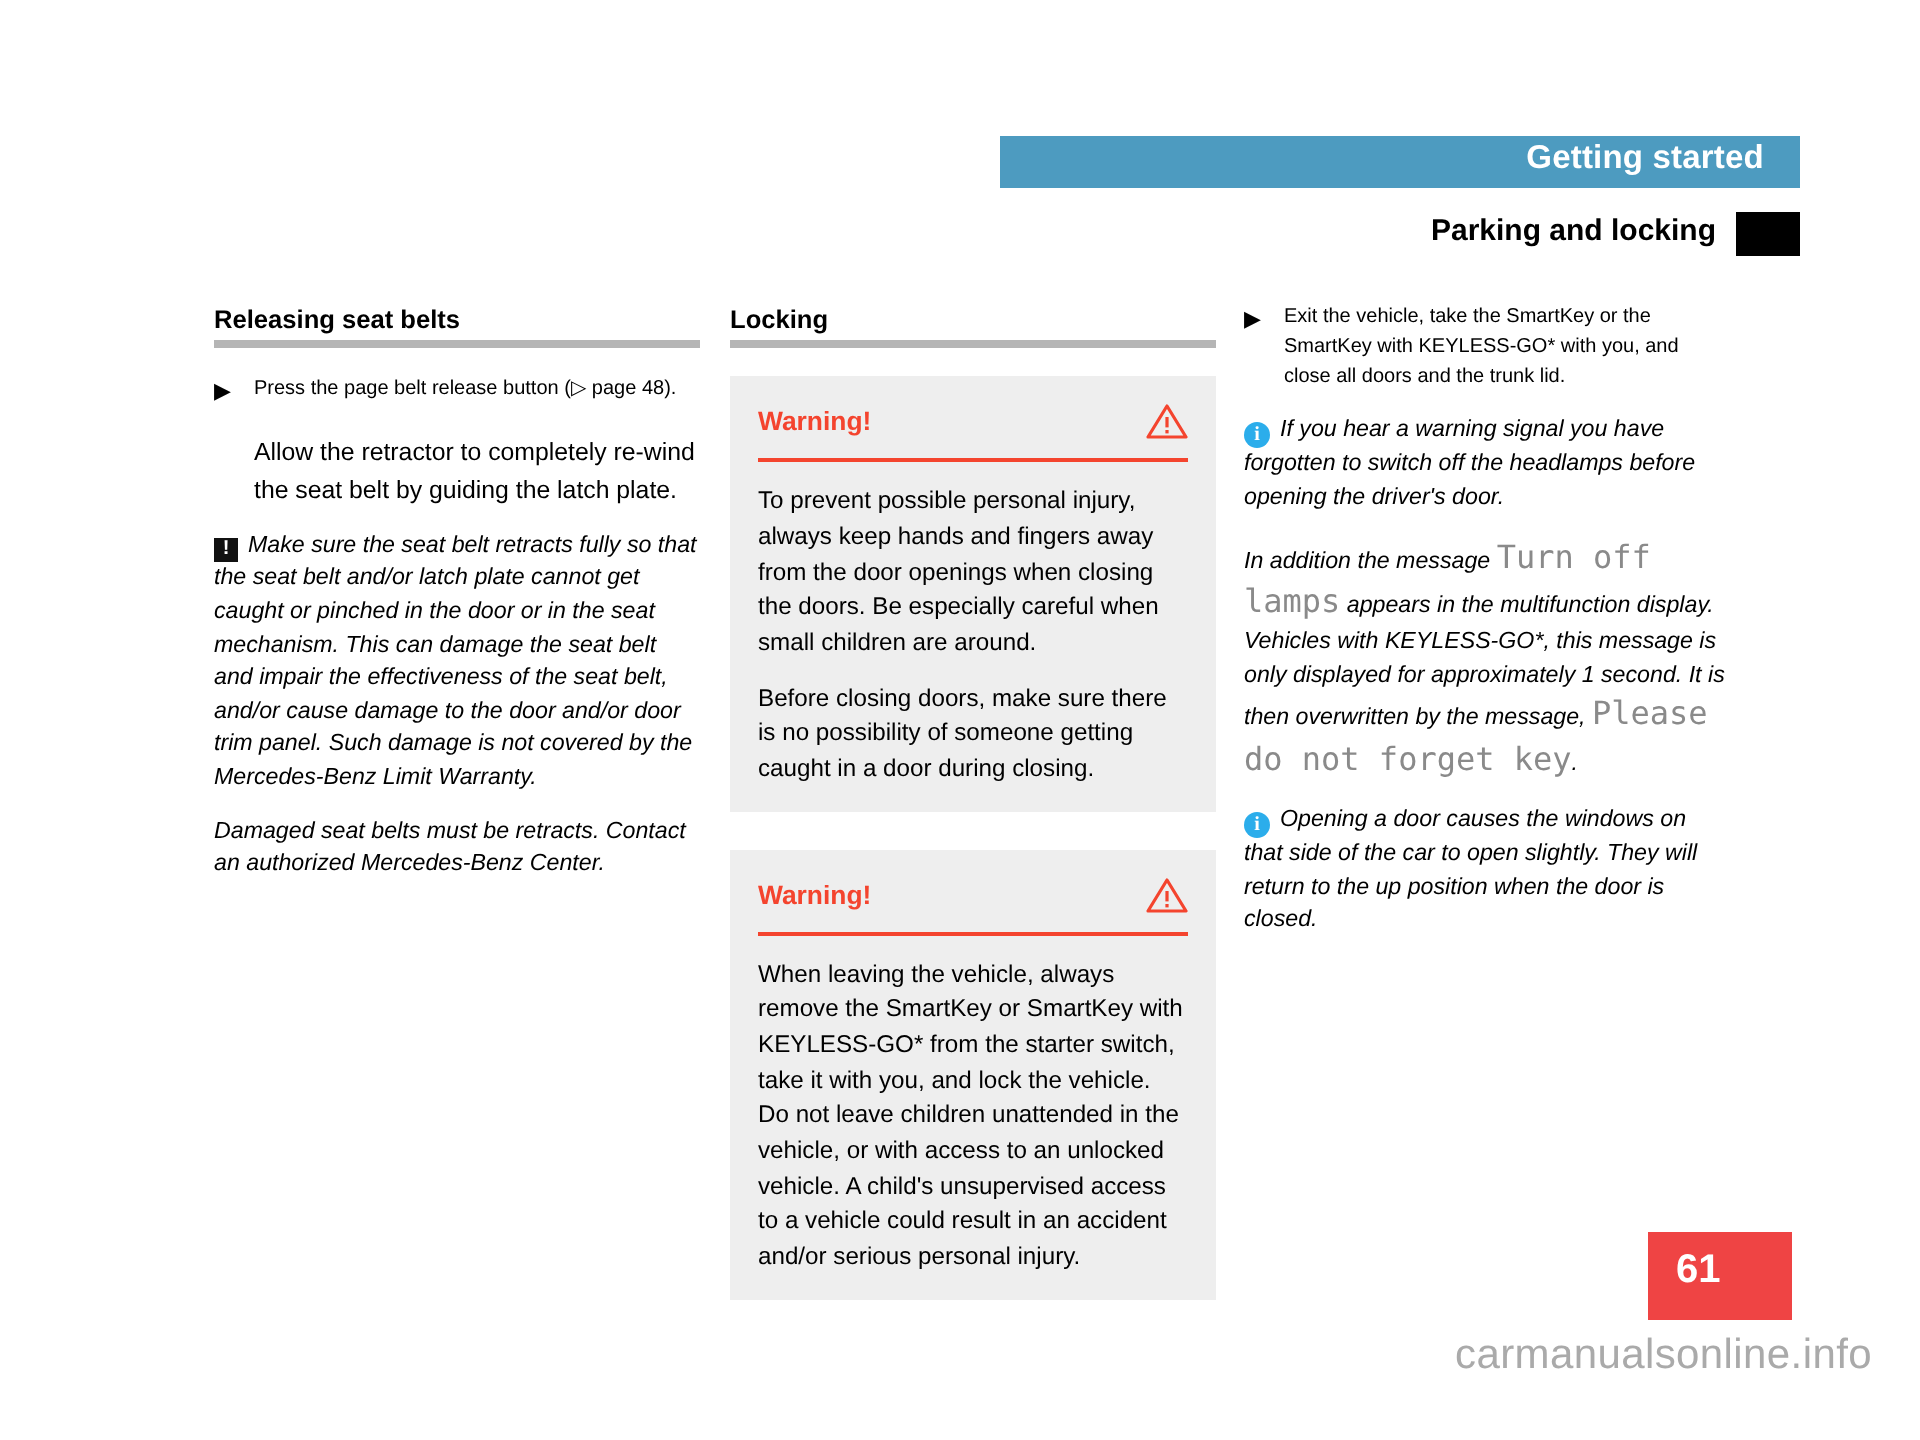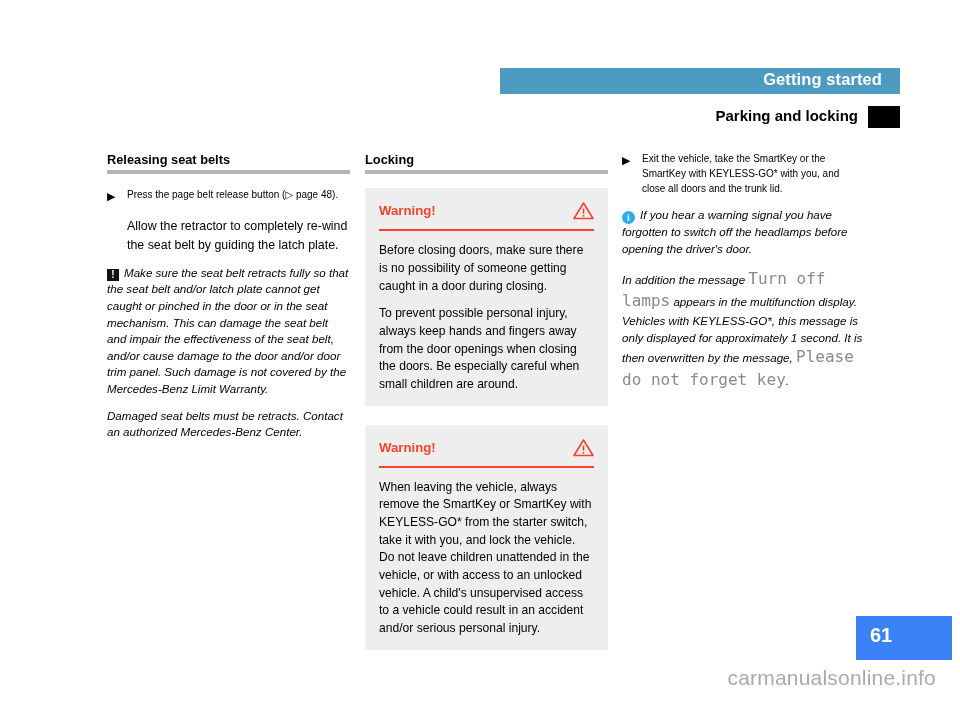--- a/index.html
+++ b/index.html
@@ -198,25 +198,25 @@
   .warnbox p {
     font-size: 12.1px;
     line-height: 1.46;
     margin: 0 0 10px 0;
   }
   .warnbox p:last-child { margin-bottom: 0; }
 
   
   .pagenum {
     position: absolute;
-    left: 856px;
+    left: 824px;
     top: 616px;
-    width: 96px;
+    width: 72px;
     height: 44px;
-    background: #3b82f6;
+    background: #ef4444;
   }
   .pagenum span {
     position: absolute;
     left: 14px;
     top: 8px;
     color: #ffffff;
     font-size: 20px;
     font-weight: bold;
   }
 
@@ -267,22 +267,22 @@
 
     <div class="warnbox">
       <div class="warn-head">
         <div class="warn-title">Warning!</div>
         <svg class="warn-tri" viewBox="0 0 21 19">
           <polygon points="10.5,2 20,17.5 1,17.5" fill="none" stroke="#f4442e" stroke-width="1.6" stroke-linejoin="round"></polygon>
           <rect x="9.7" y="7.5" width="1.6" height="5.2" fill="#f4442e"></rect>
           <rect x="9.7" y="14" width="1.6" height="1.7" fill="#f4442e"></rect>
         </svg>
       </div>
+      <p>To prevent possible personal injury, always keep hands and fingers away from the door openings when closing the doors. Be especially careful when small children are around.</p>
       <p>Before closing doors, make sure there is no possibility of someone getting caught in a door during closing.</p>
-      <p>To prevent possible personal injury, always keep hands and fingers away from the door openings when closing the doors. Be especially careful when small children are around.</p>
     </div>
 
     <div class="warnbox">
       <div class="warn-head">
         <div class="warn-title">Warning!</div>
         <svg class="warn-tri" viewBox="0 0 21 19">
           <polygon points="10.5,2 20,17.5 1,17.5" fill="none" stroke="#f4442e" stroke-width="1.6" stroke-linejoin="round"></polygon>
           <rect x="9.7" y="7.5" width="1.6" height="5.2" fill="#f4442e"></rect>
           <rect x="9.7" y="14" width="1.6" height="1.7" fill="#f4442e"></rect>
         </svg>
@@ -295,20 +295,21 @@
     <div class="bullet-row">
       <div class="bullet-mark">▶</div>
       <div class="bullet-text">Exit the vehicle, take the SmartKey or the SmartKey with KEYLESS-GO* with you, and close all doors and the trunk lid.</div>
     </div>
 
     <p class="note"><span class="icon-info">i</span><span>If you hear a warning signal you have forgotten to switch off the headlamps before opening the driver's door.</span></p>
 
     <p class="note-cont"><span>In addition the message </span><span class="mono">Turn off lamps</span><span> appears in the multifunction display. Vehicles with KEYLESS-GO*, this message is only displayed for approximately 1 second. It is then overwritten by the message, </span><span class="mono">Please do not forget key</span><span>.</span></p>
 
 
+    <p class="note"><span class="icon-info">i</span><span>Opening a door causes the windows on that side of the car to open slightly. They will return to the up position when the door is closed.</span></p>
   </div>
 
 </div>
 
 <div class="pagenum">
   <span>61</span>
 </div>
 
 <div class="watermark">carmanualsonline.info</div>
 

